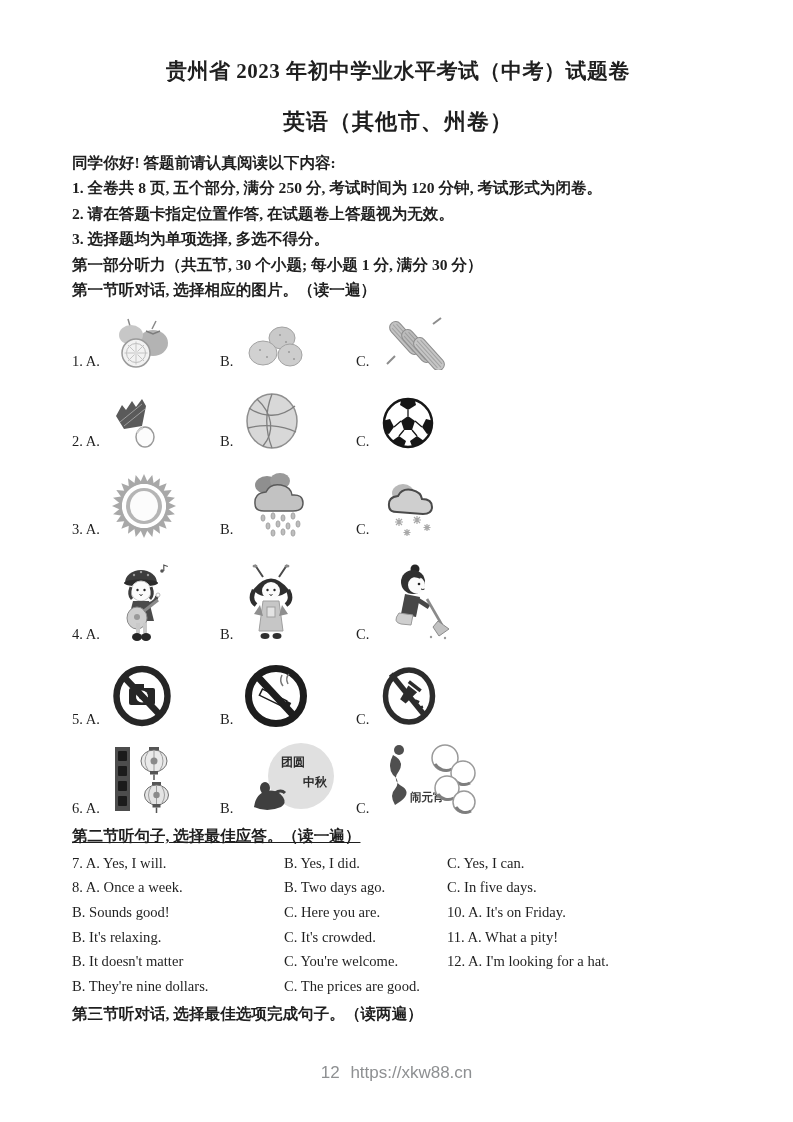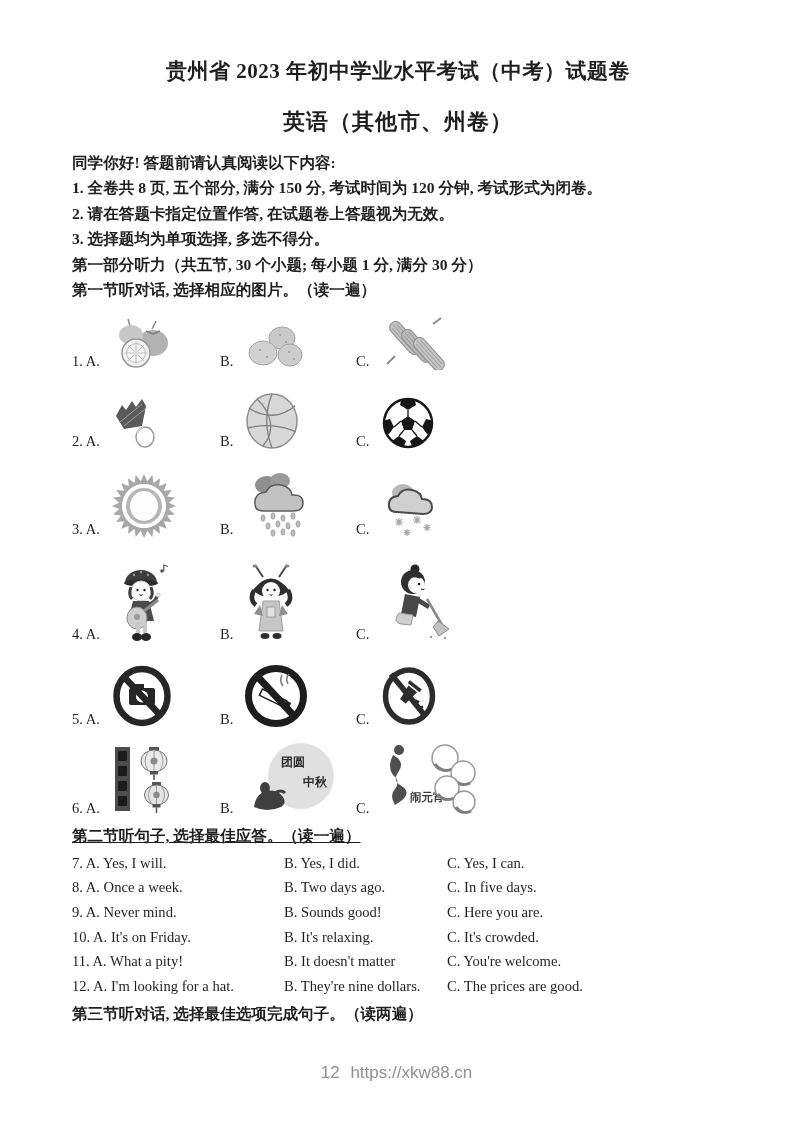--- a/index.html
+++ b/index.html
@@ -40,21 +40,21 @@
 <body>
 
 <div class="page">
   <div class="content">
 
     <div class="doc-title">贵州省 2023 年初中学业水平考试（中考）试题卷</div>
     <div class="doc-subtitle">英语（其他市、州卷）</div>
 
     <div class="notice">
       <div class="zh-line">同学你好! 答题前请认真阅读以下内容:</div>
-      <div class="zh-line">1. 全卷共 8 页, 五个部分, 满分 150 分, 考试时间为 120 分钟, 考试形式为闭卷。</div>
+      <div class="zh-line">1. 全卷共 8 页, 五个部分, 满分 250 分, 考试时间为 120 分钟, 考试形式为闭卷。</div>
       <div class="zh-line">2. 请在答题卡指定位置作答, 在试题卷上答题视为无效。</div>
       <div class="zh-line">3. 选择题均为单项选择, 多选不得分。</div>
     </div>
 
     <div class="zh-line">第一部分听力（共五节, 30 个小题; 每小题 1 分, 满分 30 分）</div>
     <div class="zh-line">第一节听对话, 选择相应的图片。（读一遍）</div>
 
     <div class="pic-row r1">
       <div class="pic-cell ca">
         <span class="opt-label">1. A.</span>
@@ -417,21 +417,20 @@
 
     <div class="tq-grid">
       <span class="tq-cell">7. A. Yes, I will.</span>
       <span class="tq-cell">B. Yes, I did.</span>
       <span class="tq-cell">C. Yes, I can.</span>
 
       <span class="tq-cell">8. A. Once a week.</span>
       <span class="tq-cell">B. Two days ago.</span>
       <span class="tq-cell">C. In five days.</span>
 
-      <span class="tq-cell">9. A. Never mind.</span>
       <span class="tq-cell">B. Sounds good!</span>
       <span class="tq-cell">C. Here you are.</span>
 
       <span class="tq-cell">10. A. It's on Friday.</span>
       <span class="tq-cell">B. It's relaxing.</span>
       <span class="tq-cell">C. It's crowded.</span>
 
       <span class="tq-cell">11. A. What a pity!</span>
       <span class="tq-cell">B. It doesn't matter</span>
       <span class="tq-cell">C. You're welcome.</span>

